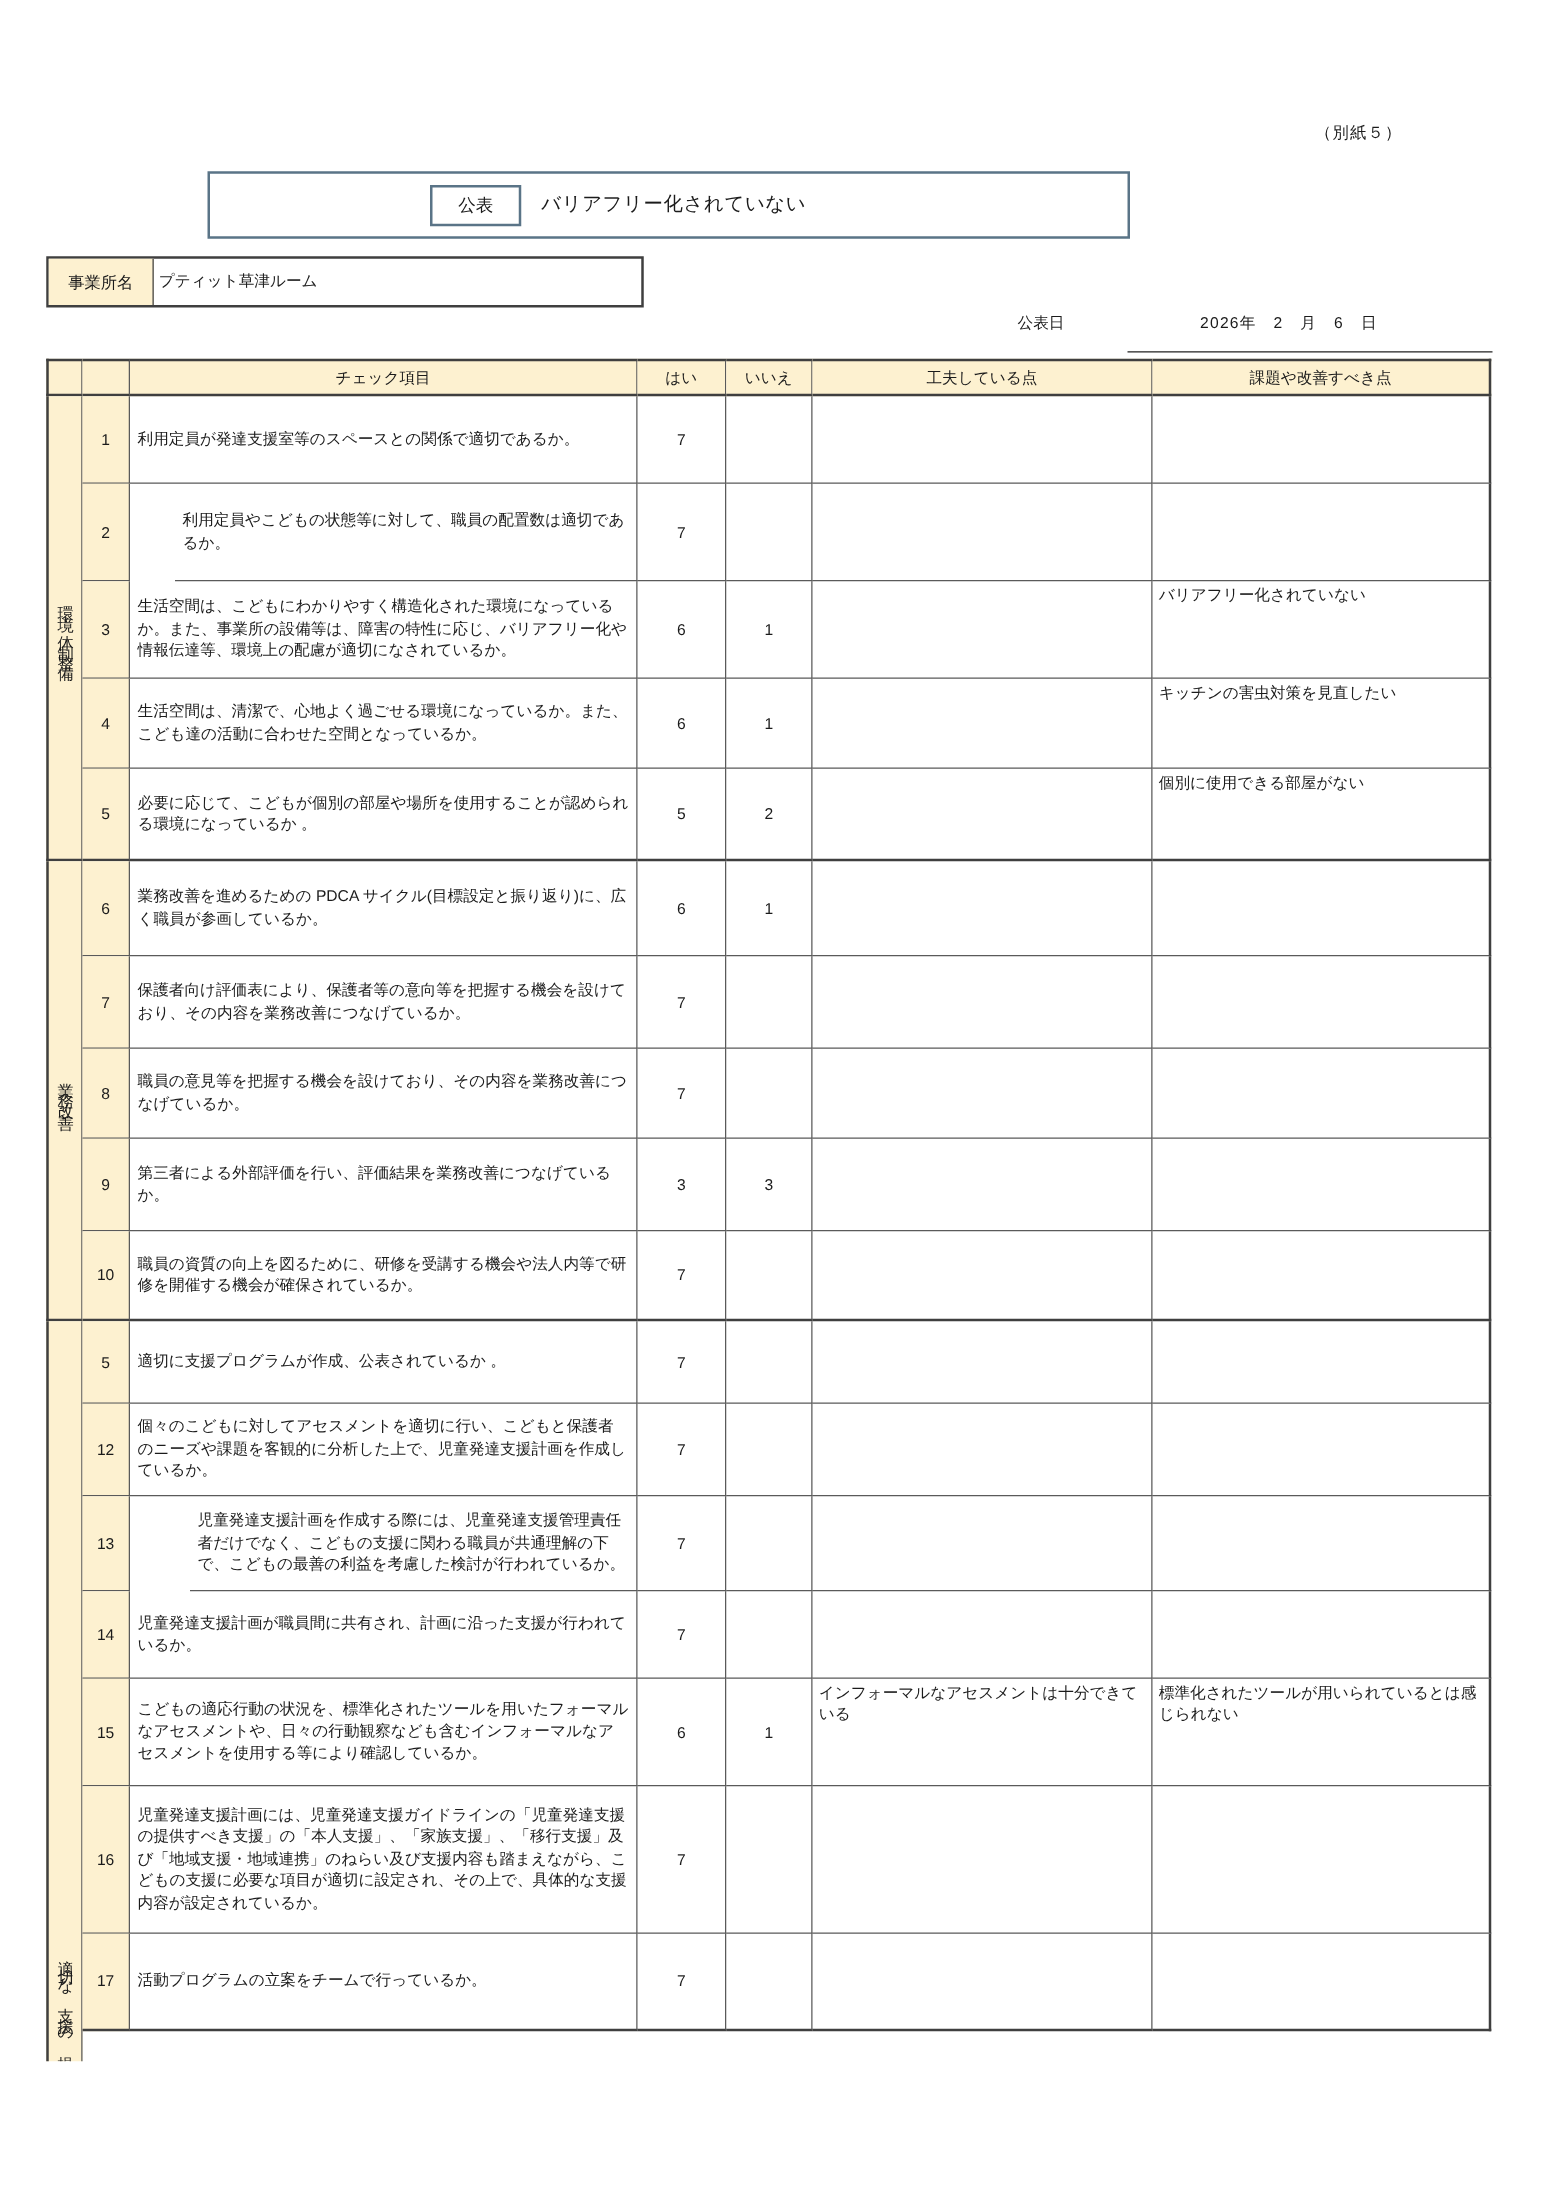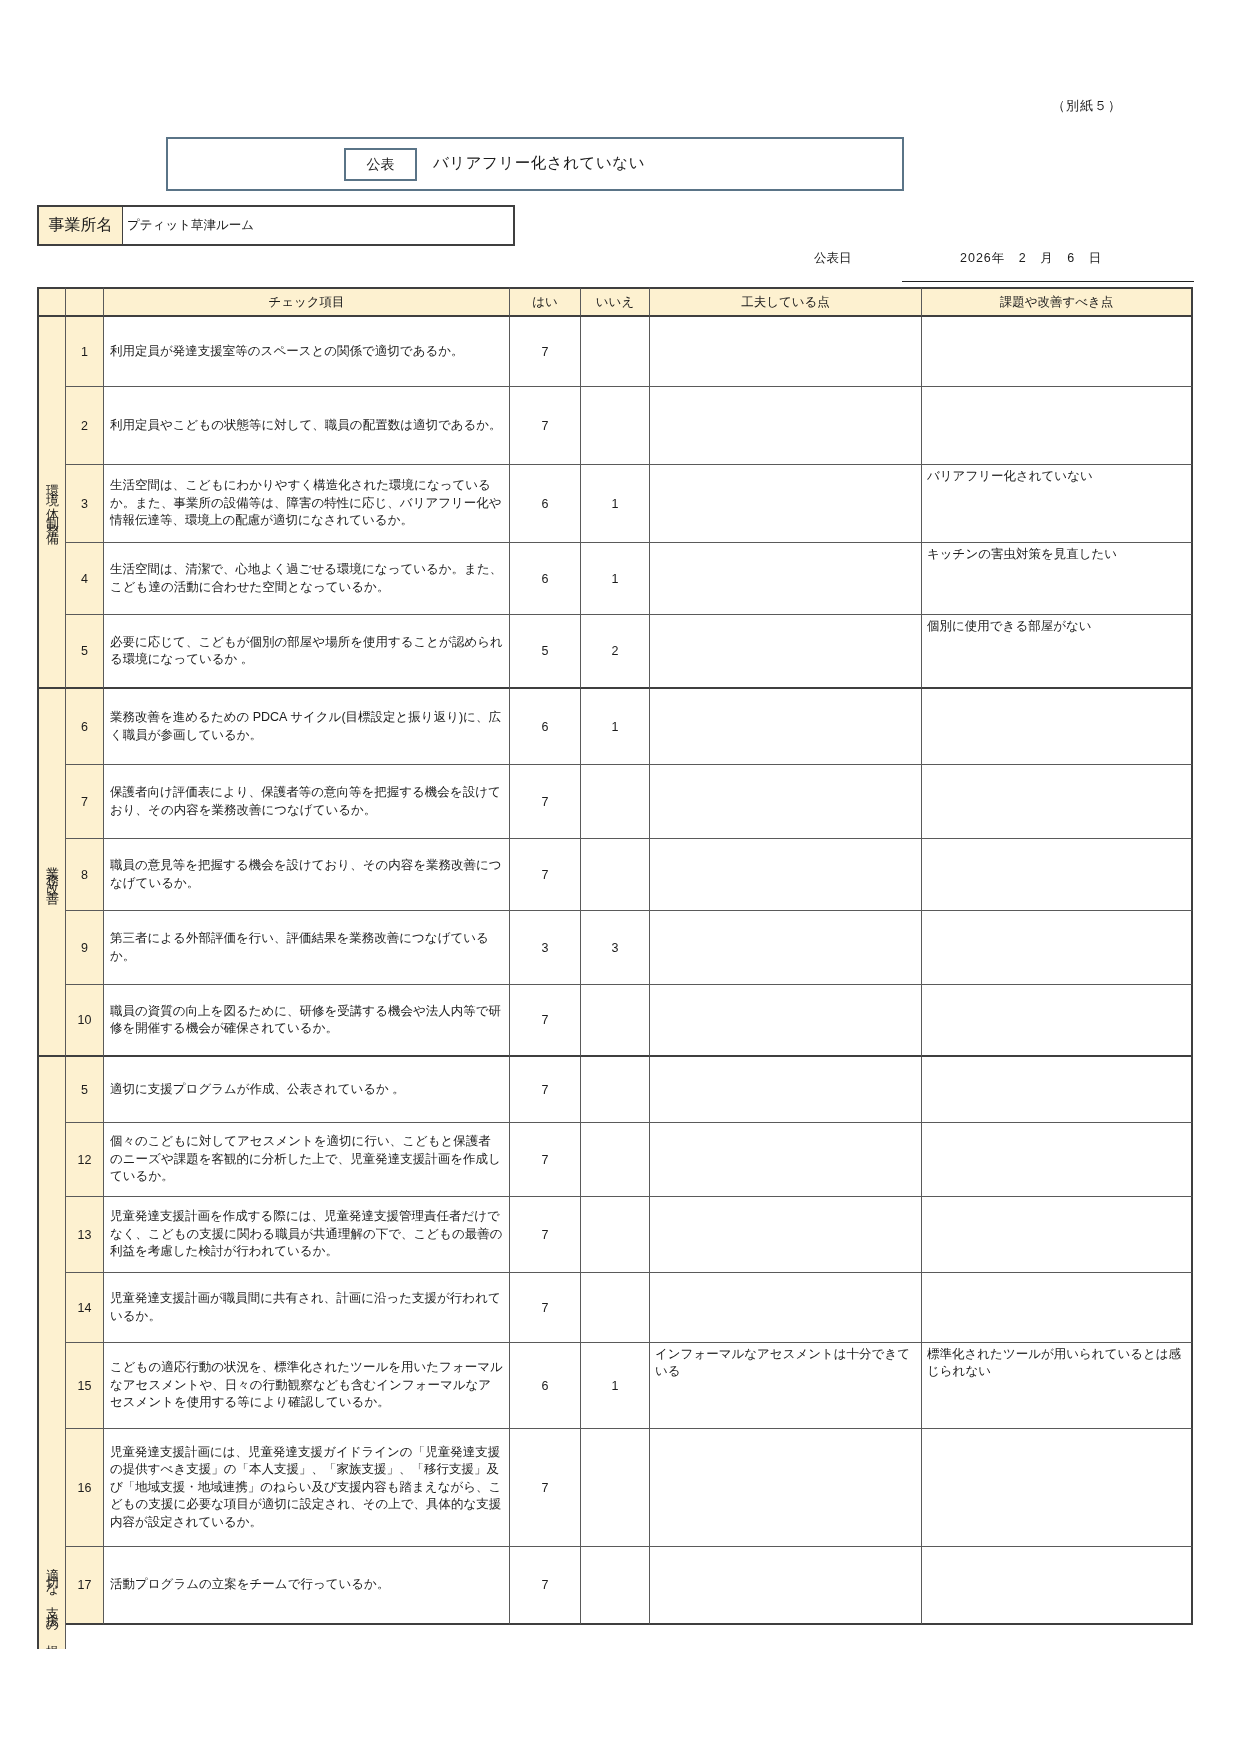--- a/index.html
+++ b/index.html
@@ -14,21 +14,21 @@
   #note-right{top:97px;left:1052px;font-size:13px;letter-spacing:1px;}
 
   
   #title-frame{top:137px;left:166px;width:738px;height:54px;border:2px solid #5a7487;box-sizing:border-box;}
   #publish-tag{top:148px;left:344px;width:73px;height:33px;border:2px solid #5a7487;box-sizing:border-box;
     display:flex;align-items:center;justify-content:center;font-size:14px;background:#fff;z-index:2;}
   #main-title{top:153px;left:433px;font-size:15.5px;letter-spacing:0.5px;}
 
   
   #office-box{top:205px;left:37px;width:478px;height:41px;border:2px solid #3f3f3f;box-sizing:border-box;display:flex;background:#fff;}
-  #office-label{width:83px;background:#fdf1d0;border-right:1px solid #3f3f3f;display:flex;align-items:center;justify-content:center;font-size:16px;flex:none;}
+  #office-label{width:83px;background:#fdf1d0;border-right:1px solid #3f3f3f;display:flex;align-items:center;justify-content:center;font-size:13px;flex:none;}
   #office-name{flex:1;display:flex;align-items:center;padding-left:4px;font-size:12.5px;}
 
   
   #date-label{top:250px;left:814px;font-size:12.5px;}
   #date-value{top:250px;left:960px;font-size:12.5px;letter-spacing:1px;}
   #date-underline{top:281px;left:902px;width:292px;height:0;border-top:1.5px solid #222;}
 
   
   #grid{position:absolute;top:287px;left:37px;display:grid;
         grid-template-columns:29px 38px 406px 71px 69px 272px 271px;background:#fff;}
@@ -83,21 +83,21 @@
     <div class="cell cat nobottom" style="grid-area: 12 / 1 / 20; align-items: flex-end; padding-bottom: 6px;">
       <div class="cat-label">適切な支援の提</div>
     </div>
     <div class="cell numcell" style="grid-area: 2 / 2;">1</div>
     <div class="cell itemcell" style="grid-area: 2 / 3;">利用定員が発達支援室等のスペースとの関係で適切であるか。</div>
     <div class="cell anscell" style="grid-area: 2 / 4;">7</div>
     <div class="cell anscell" style="grid-area: 2 / 5;"></div>
     <div class="cell commentcell" style="grid-area: 2 / 6;"></div>
     <div class="cell commentcell last-col" style="grid-area: 2 / 7;"></div>
     <div class="cell numcell" style="grid-area: 3 / 2;">2</div>
-    <div class="cell itemcell" style="grid-area: 3 / 3;">利用定員やこどもの状態等に対して、職員の配置数は適切であるか。</div>
+    <div class="cell itemcell" style="grid-area: 3 / 3; margin-left: 36px;">利用定員やこどもの状態等に対して、職員の配置数は適切であるか。</div>
     <div class="cell anscell" style="grid-area: 3 / 4;">7</div>
     <div class="cell anscell" style="grid-area: 3 / 5;"></div>
     <div class="cell commentcell" style="grid-area: 3 / 6;"></div>
     <div class="cell commentcell last-col" style="grid-area: 3 / 7;"></div>
     <div class="cell numcell" style="grid-area: 4 / 2;">3</div>
     <div class="cell itemcell" style="grid-area: 4 / 3;">生活空間は、こどもにわかりやすく構造化された環境になっているか。また、事業所の設備等は、障害の特性に応じ、バリアフリー化や情報伝達等、環境上の配慮が適切になされているか。</div>
     <div class="cell anscell" style="grid-area: 4 / 4;">6</div>
     <div class="cell anscell" style="grid-area: 4 / 5;">1</div>
     <div class="cell commentcell" style="grid-area: 4 / 6;"></div>
     <div class="cell commentcell last-col" style="grid-area: 4 / 7;">バリアフリー化されていない</div>
@@ -149,21 +149,21 @@
     <div class="cell anscell" style="grid-area: 12 / 5;"></div>
     <div class="cell commentcell" style="grid-area: 12 / 6;"></div>
     <div class="cell commentcell last-col" style="grid-area: 12 / 7;"></div>
     <div class="cell numcell" style="grid-area: 13 / 2;">12</div>
     <div class="cell itemcell" style="grid-area: 13 / 3;">個々のこどもに対してアセスメントを適切に行い、こどもと保護者のニーズや課題を客観的に分析した上で、児童発達支援計画を作成しているか。</div>
     <div class="cell anscell" style="grid-area: 13 / 4;">7</div>
     <div class="cell anscell" style="grid-area: 13 / 5;"></div>
     <div class="cell commentcell" style="grid-area: 13 / 6;"></div>
     <div class="cell commentcell last-col" style="grid-area: 13 / 7;"></div>
     <div class="cell numcell" style="grid-area: 14 / 2;">13</div>
-    <div class="cell itemcell" style="grid-area: 14 / 3;">児童発達支援計画を作成する際には、児童発達支援管理責任者だけでなく、こどもの支援に関わる職員が共通理解の下で、こどもの最善の利益を考慮した検討が行われているか。</div>
+    <div class="cell itemcell" style="grid-area: 14 / 3; margin-left: 48px;">児童発達支援計画を作成する際には、児童発達支援管理責任者だけでなく、こどもの支援に関わる職員が共通理解の下で、こどもの最善の利益を考慮した検討が行われているか。</div>
     <div class="cell anscell" style="grid-area: 14 / 4;">7</div>
     <div class="cell anscell" style="grid-area: 14 / 5;"></div>
     <div class="cell commentcell" style="grid-area: 14 / 6;"></div>
     <div class="cell commentcell last-col" style="grid-area: 14 / 7;"></div>
     <div class="cell numcell" style="grid-area: 15 / 2;">14</div>
     <div class="cell itemcell" style="grid-area: 15 / 3;">児童発達支援計画が職員間に共有され、計画に沿った支援が行われているか。</div>
     <div class="cell anscell" style="grid-area: 15 / 4;">7</div>
     <div class="cell anscell" style="grid-area: 15 / 5;"></div>
     <div class="cell commentcell" style="grid-area: 15 / 6;"></div>
     <div class="cell commentcell last-col" style="grid-area: 15 / 7;"></div>

